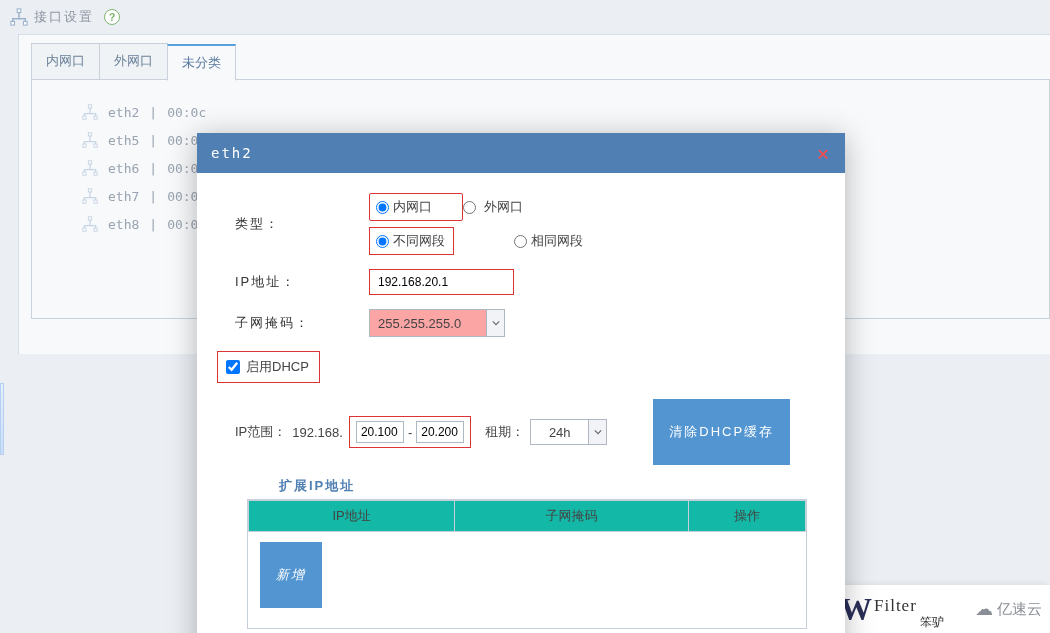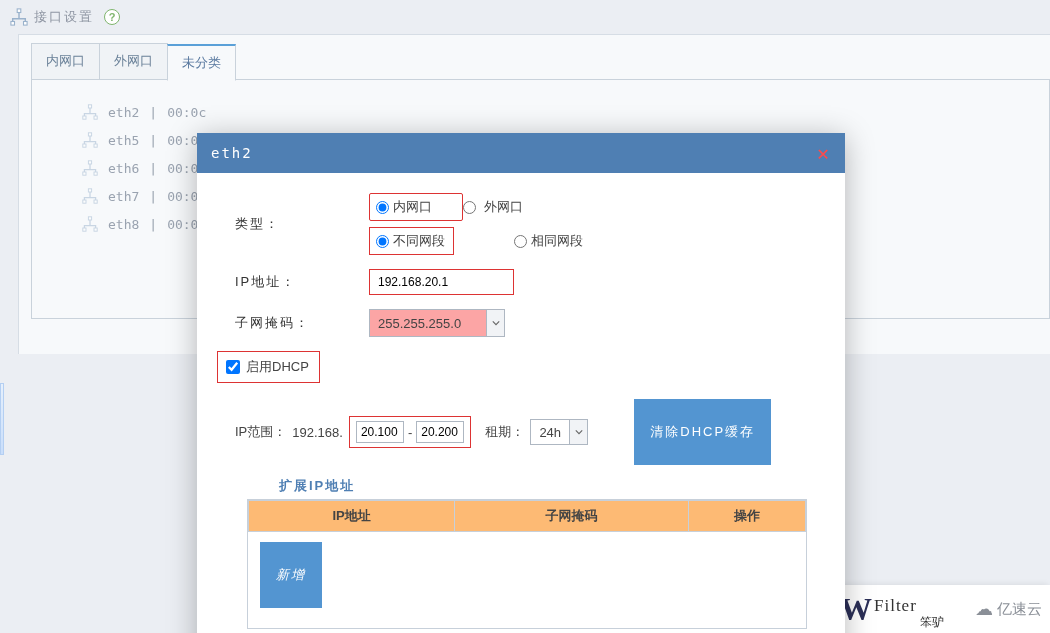--- a/index.html
+++ b/index.html
@@ -174,21 +174,21 @@
       border: 1px solid #d33;
       display: inline-flex;
       align-items: center;
       padding: 4px 6px;
       gap: 4px;
     }
     .dhcp-row .mini-in {
       width: 48px; height: 22px; border: 1px solid #aeb7c2; padding: 0 4px; font-size: 12px;
     }
     .dhcp-row .lease-sel {
-      width: 40px; height: 26px; border: 1px solid #aeb7c2; display: flex; align-items: center; justify-content: center; background: #fff;
+      width: 59px; height: 26px; border: 1px solid #aeb7c2; display: flex; align-items: center; justify-content: center; background: #fff;
     }
     .btn {
       background: #5395d1;
       color: #fff;
       border: none;
       padding: 24px 16px;
       font-size: 13px;
       cursor: pointer;
       letter-spacing: 2px;
     }
@@ -202,24 +202,24 @@
     .ext-table-wrap {
       border: 1px solid #c7d0da;
       margin: 0 0 0 12px;
       padding: 0 0 10px 0;
     }
     .ext-table {
       width: 100%;
       border-collapse: collapse;
     }
     .ext-table th {
-      background: #fdba74;
+      background: #14b8a6;
       border: 1px solid #c7d0da;
       padding: 6px 0;
-      font-weight: bold;
+      font-weight: normal;
       color: #444;
     }
     .ext-table th:nth-child(1) { width: 37%; }
     .ext-table th:nth-child(2) { width: 42%; }
     .ext-add {
       margin: 10px 0 10px 12px;
       font-style: italic;
     }
 
     .modal-footer {

